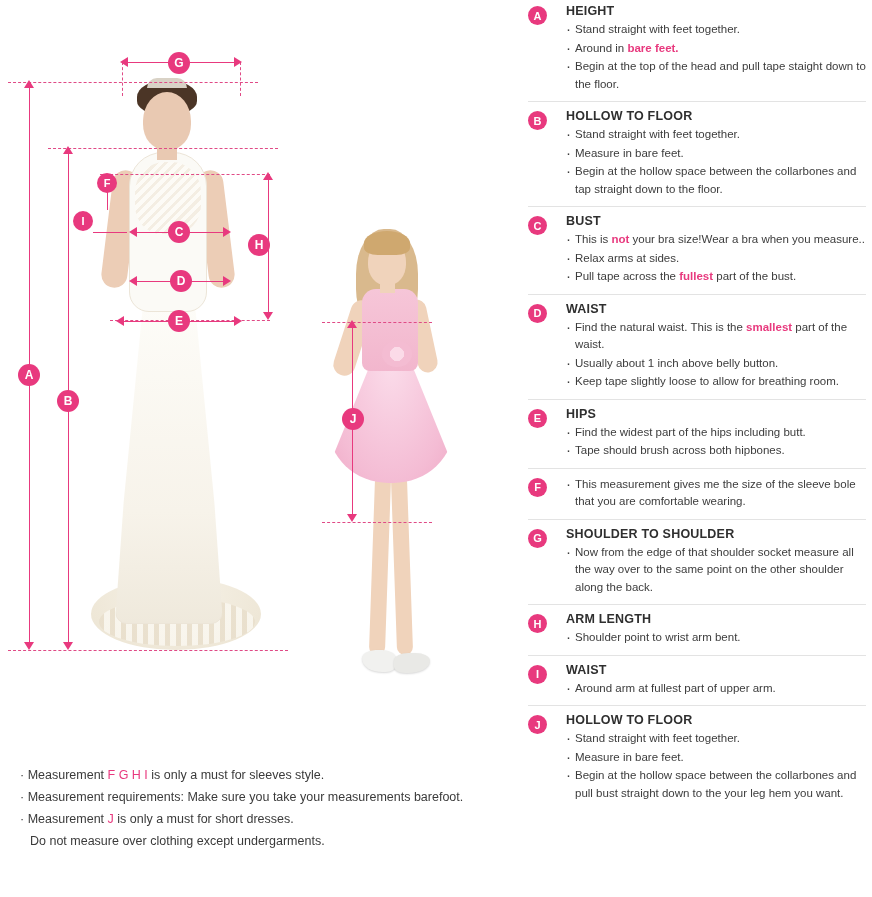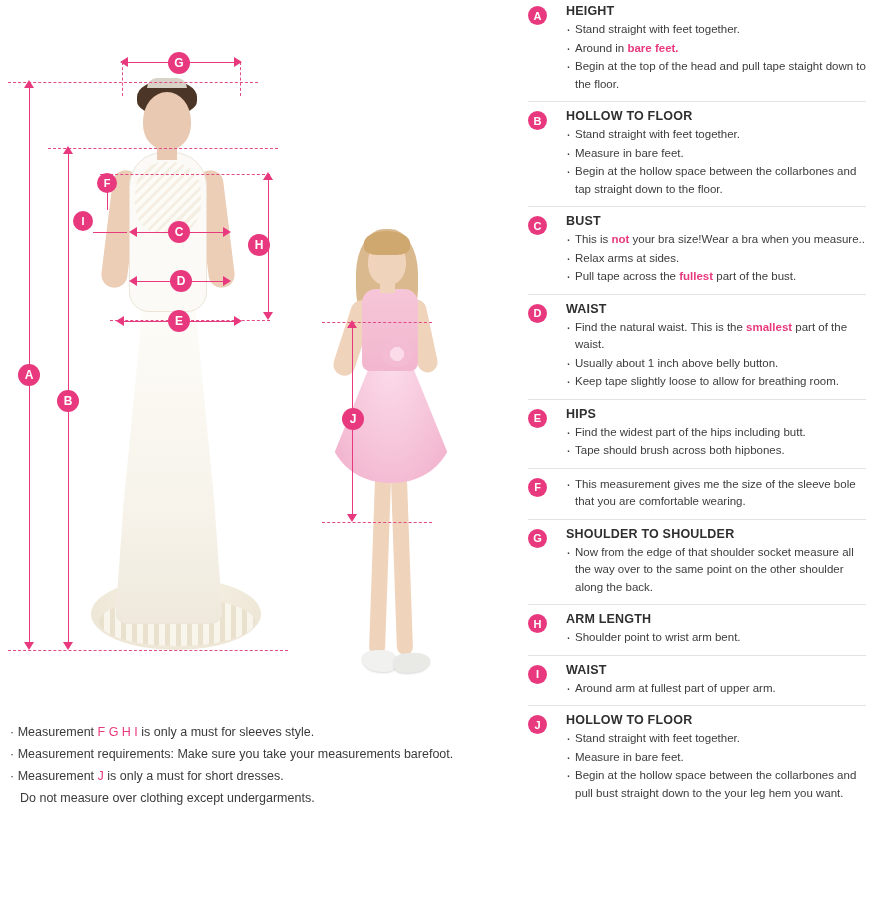--- a/index.html
+++ b/index.html
@@ -172,22 +172,22 @@
     width: 22px; height: 22px; border-radius: 50%;
     background: #e8397e; color: #fff;
     font-size: 12px; font-weight: bold;
     display: flex; align-items: center; justify-content: center;
     font-family: "Liberation Sans", sans-serif;
   }
   .badge.sm { width: 20px; height: 20px; font-size: 11px; }
 
   
   #notes {
-    position: absolute; left: 0; top: 721px; width: 520px;
-    padding: 0 10px;
+    position: absolute; left: 0; top: 764px; width: 520px;
+    padding: 0 20px;
     font-size: 12.5px; color: #3a3a3a; line-height: 22px;
   }
   #notes .note { margin-bottom: 0px; white-space: nowrap; }
   #notes .hl { color: #e8397e; }
   #notes .sub { padding-left: 10px; white-space: nowrap; }
 
   
   #right-panel {
     position: absolute; left: 528px; top: 0;
     width: 344px; height: 897px;

